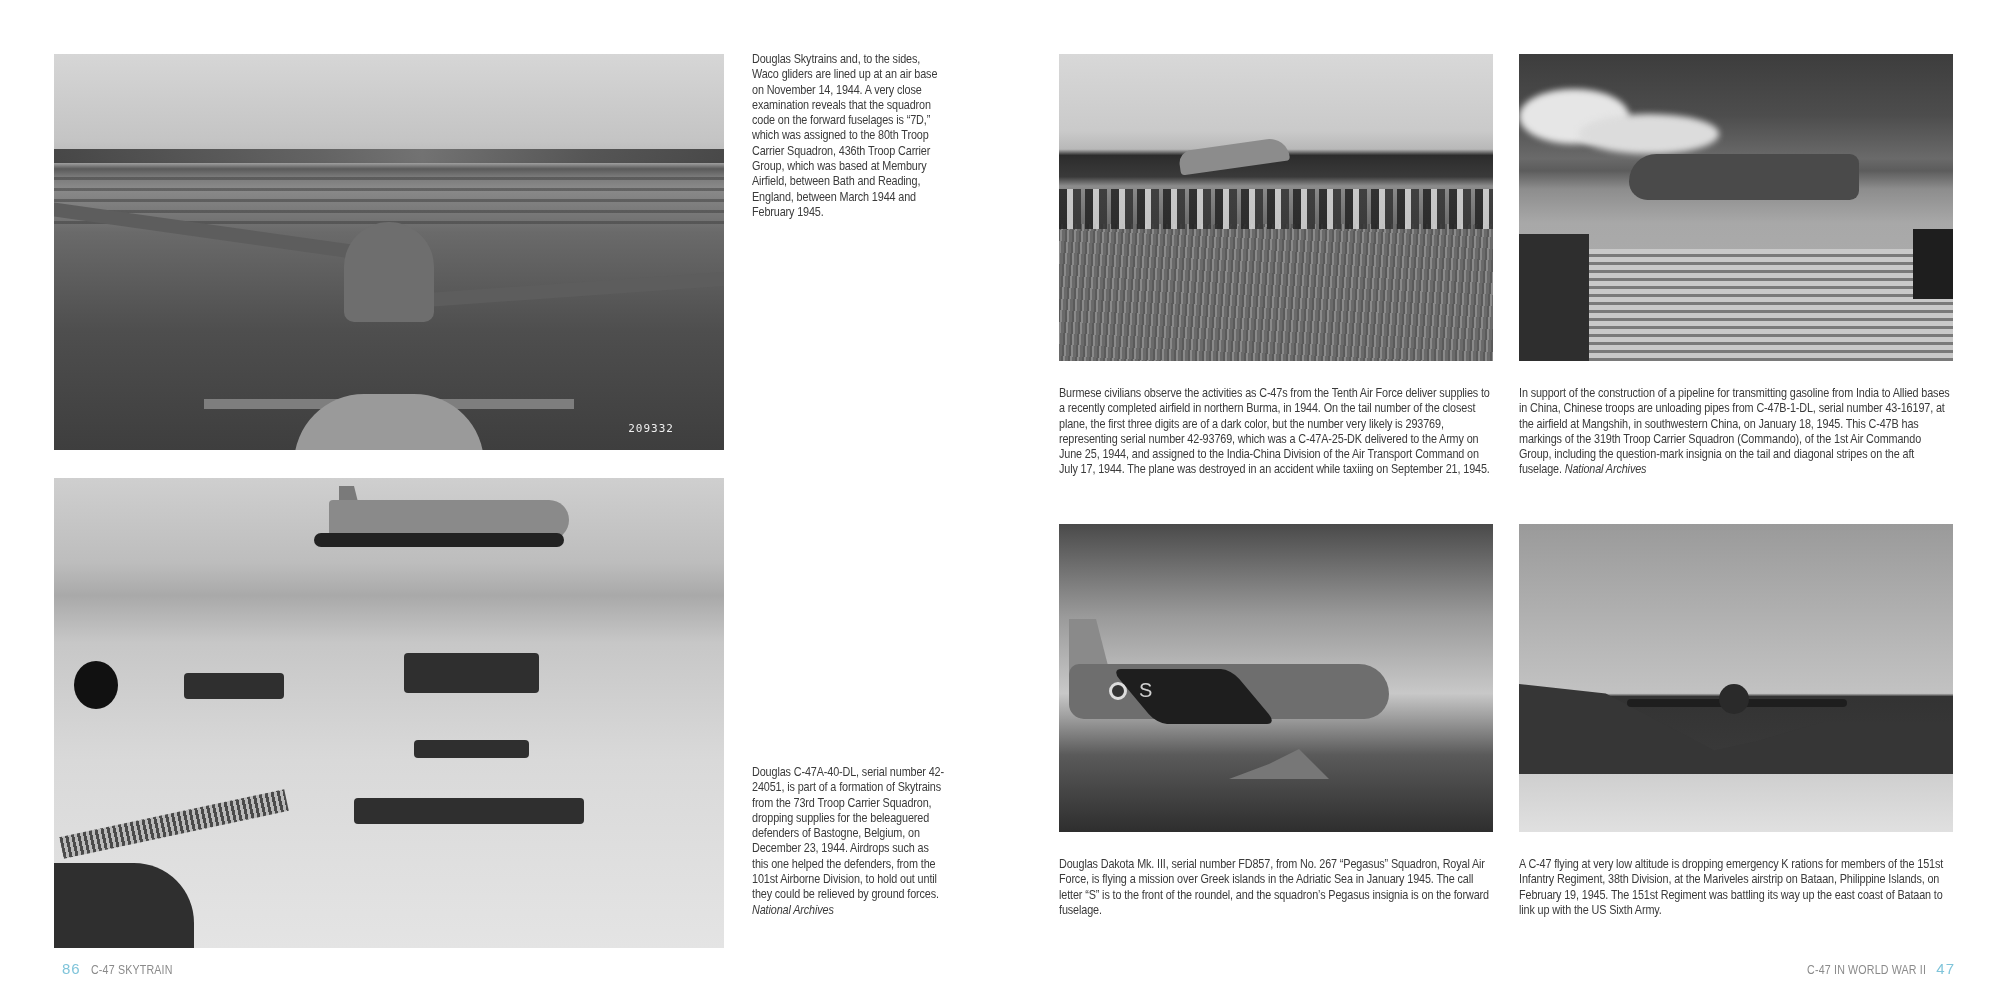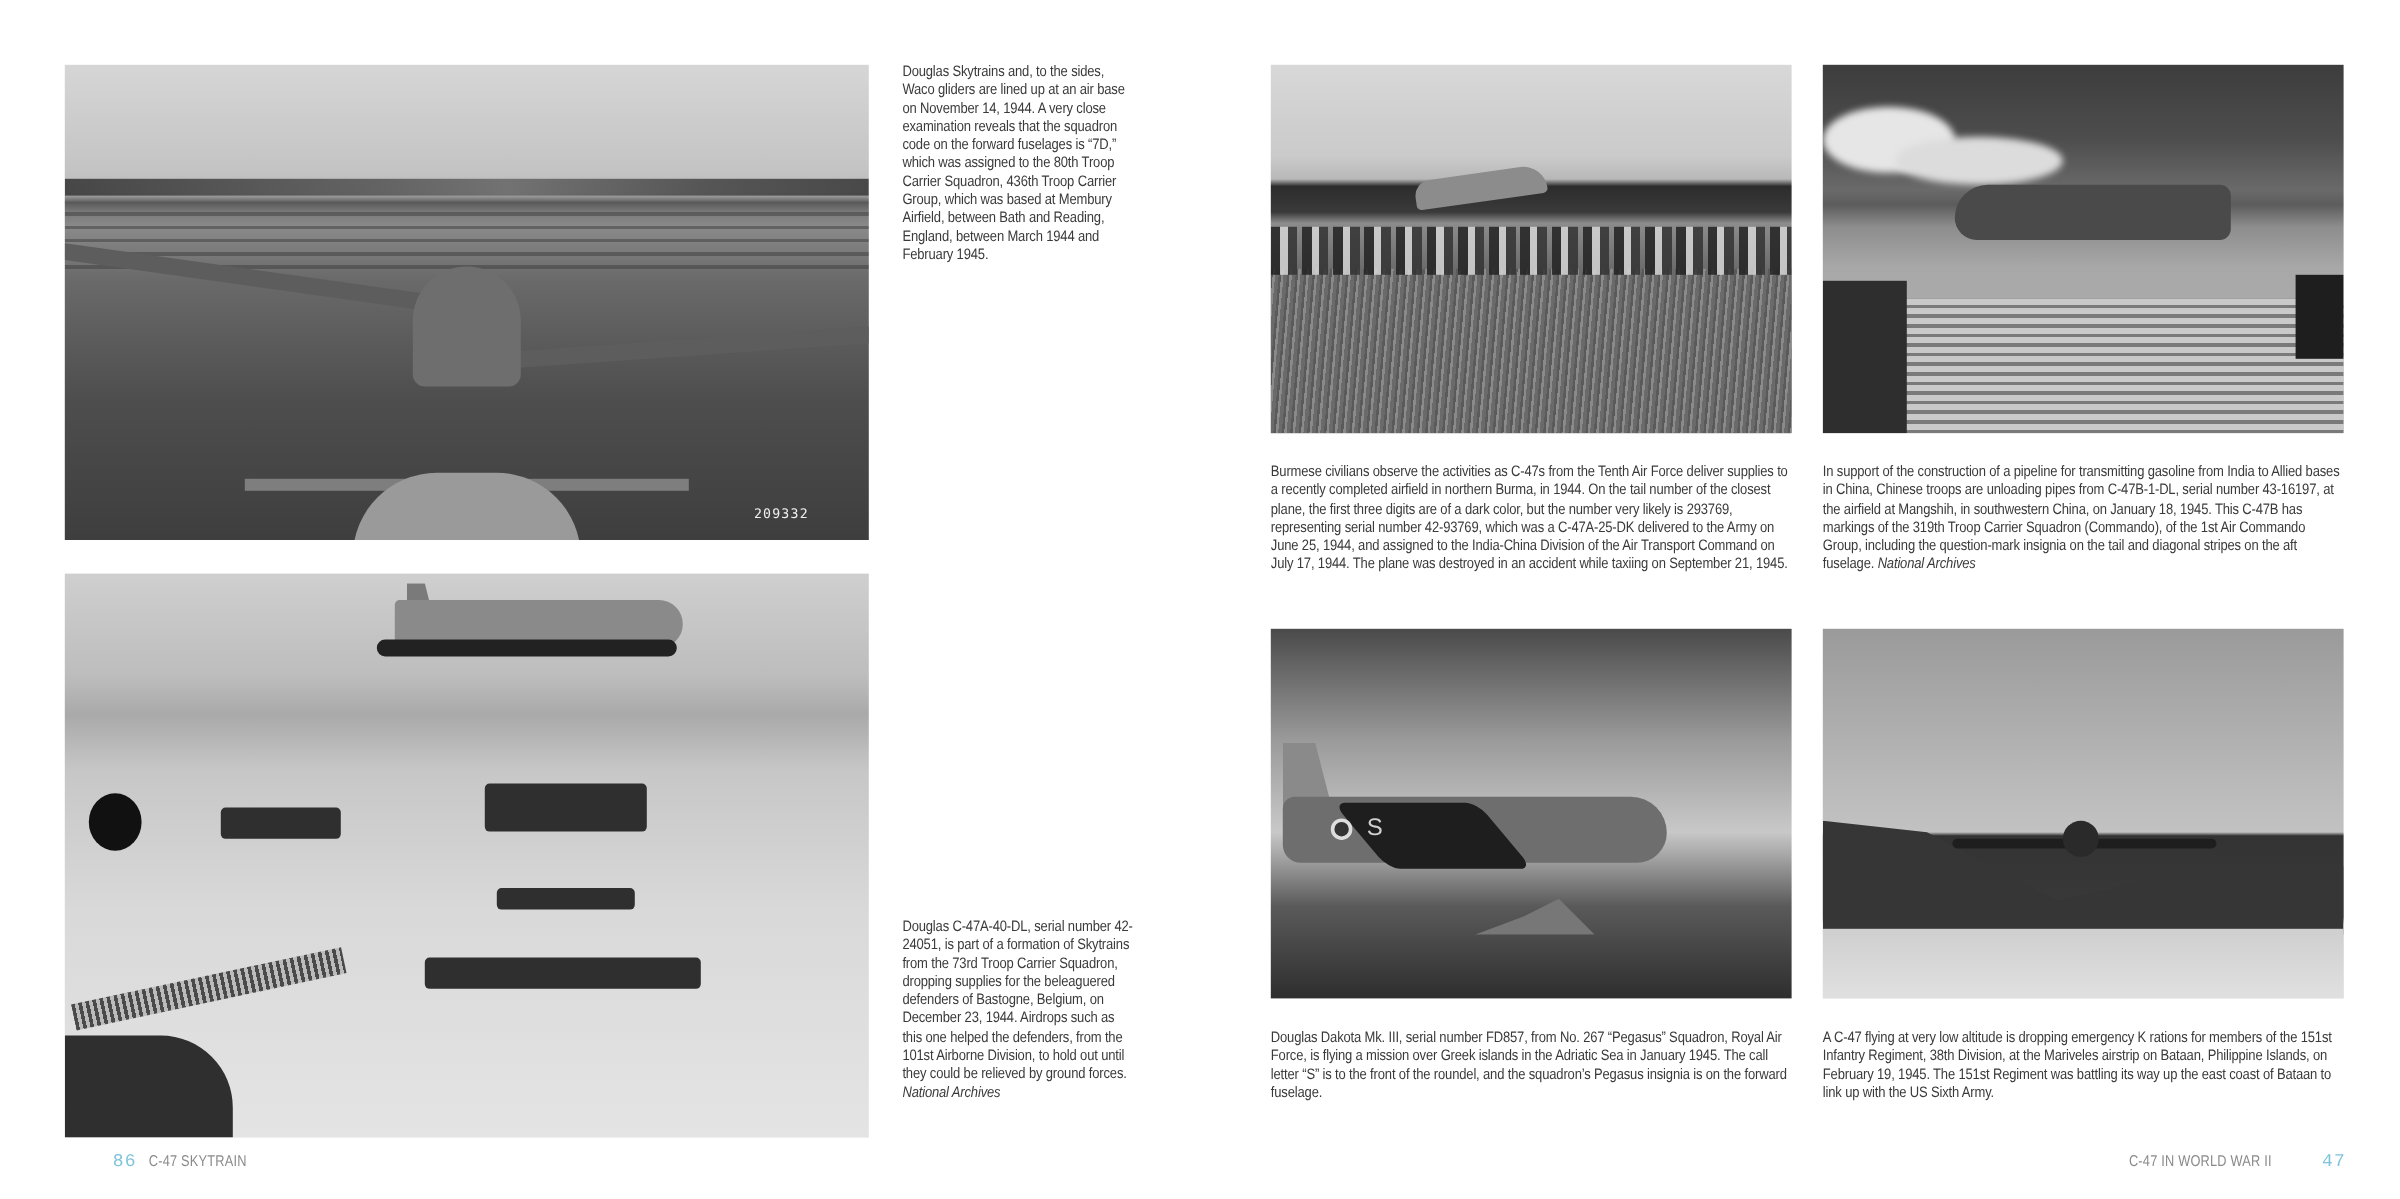--- a/index.html
+++ b/index.html
@@ -18,21 +18,21 @@
     font-size: 12.6px;
     line-height: 15.3px;
     letter-spacing: -0.15px;
     transform-origin: left top;
   }
   .caption .credit { font-style: italic; }
   .caption-narrow { width: 226px; transform: scaleX(0.86); }
   .caption-wide { width: 504px; transform: scaleX(0.86); }
 
   .folio { position: absolute; top: 960px; font-size: 14px; display: flex; align-items: baseline; gap: 10px; }
-  .folio-num { font-family: Liberation Mono, monospace; color: #7fc4da; font-size: 15px; letter-spacing: 1px; margin-left: 32px; }
+  .folio-num { font-family: Liberation Sans, sans-serif; color: #7fc4da; font-size: 15px; letter-spacing: 1px; }
   .folio-title { font-family: "Liberation Sans", sans-serif; color: #8a8a8a; font-size: 13px; transform: scaleX(0.82); transform-origin: left center; letter-spacing: 0.2px; }
   .folio-right .folio-title { transform-origin: right center; }
 
   
   #photo-1 { left: 54px; top: 54px; width: 670px; height: 396px;
     background: linear-gradient(to bottom, #d6d6d6 0%, #c4c4c4 22%, #b8b8b8 27%, #5a5a5a 29%, #7a7a7a 31%, #8a8a8a 34%, #6a6a6a 45%, #4e4e4e 70%, #3e3e3e 100%); }
   #photo-1 .treeline { position: absolute; left: 0; top: 95px; width: 100%; height: 14px; background: linear-gradient(to right, #3a3a3a, #5a5a5a 40%, #6a6a6a 55%, #4a4a4a 80%, #3c3c3c); opacity: .9; }
   #photo-1 .wing-l { position: absolute; left: 0; top: 195px; width: 330px; height: 14px; background: #5d5d5d; transform: skewY(8deg); transform-origin: right; }
   #photo-1 .wing-r { position: absolute; left: 330px; top: 230px; width: 340px; height: 14px; background: #5d5d5d; transform: skewY(-4deg); }
   #photo-1 .fuselage { position: absolute; left: 290px; top: 168px; width: 90px; height: 100px; border-radius: 45px 45px 10px 10px; background: #6e6e6e; }

